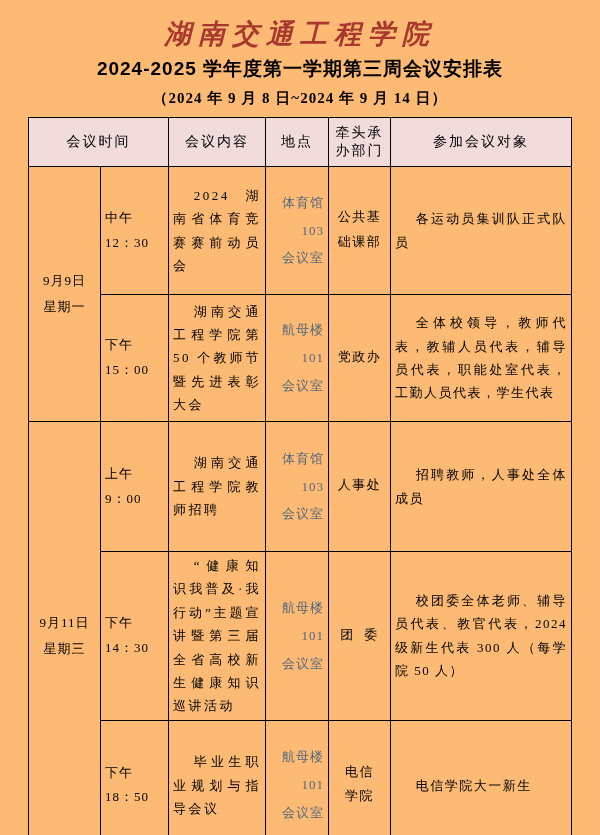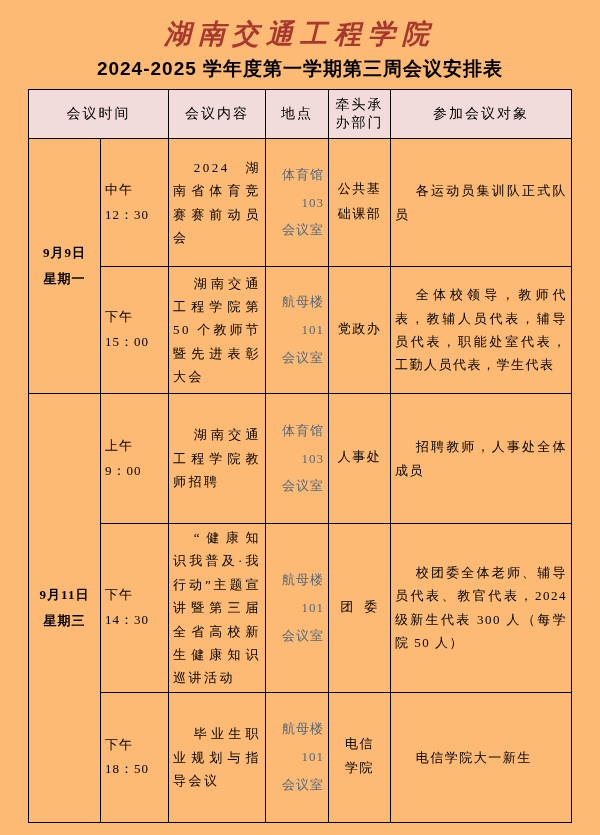--- a/index.html
+++ b/index.html
@@ -57,21 +57,20 @@
     font-family:"Liberation Sans","DejaVu Sans",sans-serif;
     font-size:14px;
     letter-spacing:2px;
     text-align:center;
   }
   .pre{white-space:pre-line;}
   .date-cell{
     text-align:center;
     line-height:2.0;
     letter-spacing:1px;
-    font-weight:bold;
   }
   .time-cell{
     text-align:left;
     line-height:1.9;
     font-size:14px;
     letter-spacing:1px;
   }
   .content-cell{
     text-align:justify;
     text-justify:inter-character;
@@ -101,20 +100,21 @@
     line-height:1.8;
   }
 </style>
 </head>
 <body>
 
 <div class="page">
 
   <h1 class="title">湖南交通工程学院</h1>
   <h2 class="subtitle">2024-2025 学年度第一学期第三周会议安排表</h2>
+  <div class="daterange">（2024 年 9 月 8 日~2024 年 9 月 14 日）</div>
 
   <table class="schedule">
     <colgroup>
       <col style="width:72px">
         <col style="width:68px">
         <col style="width:97px">
       <col style="width:63px">
         <col style="width:62px">
         <col style="width:181px">
     </colgroup>

